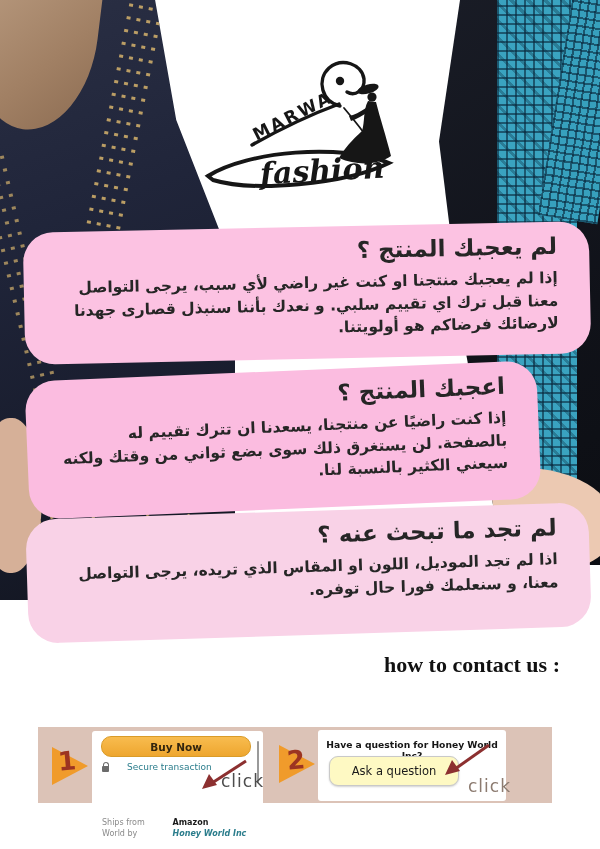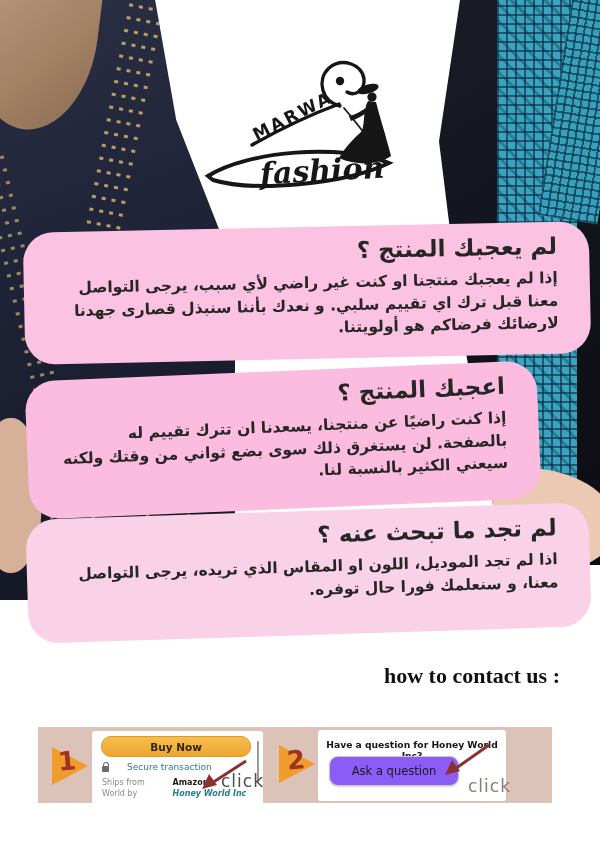--- a/index.html
+++ b/index.html
@@ -45,21 +45,21 @@
     box-sizing:border-box;padding:10px 32px 8px 26px;}
   .bubble-title{font-weight:bold;font-size:23px;text-align:right;line-height:1.3;}
   .bubble-body{font-weight:bold;font-size:15.5px;text-align:right;line-height:1.47;margin-top:5px;}
   .bubble1{left:24px;top:227px;width:566px;height:132px;transform:rotate(-1.2deg);background:#fcc2e2;}
   .bubble2{left:27px;top:371px;width:512px;height:138px;transform:rotate(-2.4deg);background:#fbbce0;}
   .bubble3{left:27px;top:511px;width:563px;height:124px;transform:rotate(-1.8deg);background:#f9d2e7;}
 
   
   .contact{position:absolute;right:40px;top:646px;z-index:3;text-align:right;color:#111;}
   .contact-ar{font-size:23px;font-weight:bold;direction:rtl;}
-  .contact-en{font-size:22px;font-weight:bold;font-family:"Liberation Serif",serif;margin-top:17px;}
+  .contact-en{font-size:22px;font-weight:bold;font-family:"Liberation Serif",serif;margin-top:6px;}
 
   
   .steps-strip{position:absolute;left:38px;top:727px;width:514px;height:76px;background:#dcc3b7;z-index:3;}
   .tri{position:absolute;width:0;height:0;border-top:19px solid transparent;
     border-bottom:19px solid transparent;border-left:36px solid #f09b2b;}
   .tri1{left:14px;top:20px;}
   .tri2{left:241px;top:18px;}
   .step-num{position:absolute;font-size:26px;font-weight:bold;color:#9c3421;transform:rotate(-5deg);
     font-family:"DejaVu Sans",sans-serif;}
   .num1{left:20px;top:19px;}
@@ -71,29 +71,29 @@
     background:linear-gradient(#f8bc4f,#eea62f);font-size:10.5px;font-weight:bold;color:#33250e;
     display:flex;align-items:center;justify-content:center;border:1px solid #d99b28;box-sizing:border-box;}
   .secure-row{position:absolute;left:10px;top:31px;display:flex;align-items:center;gap:18px;
     font-size:9px;color:#2b7d8c;}
   .lock-icon{width:7px;height:6px;background:#6b6b6b;border-radius:1px;position:relative;margin-top:3px;}
   .lock-icon::before{content:"";position:absolute;top:-4px;left:1px;width:3.5px;height:4px;
     border:1.2px solid #6b6b6b;border-bottom:none;border-radius:3px 3px 0 0;}
   .meta-row{position:absolute;left:10px;font-size:8px;color:#8a8a8a;}
   .meta-row.r1{top:47px;}
   .meta-row.r2{top:58px;}
-  .meta-label{display:inline-block;width:52px;color:#8a8a8a;}
+  .meta-label{display:inline-block;width:52px;color:#8a8a8a;margin-top:40px;}
   .meta-value{color:#1a1a1a;font-weight:bold;margin-left:16px;}
   .meta-value.link{color:#2b7d8c;font-style:italic;}
   .scrollbar{position:absolute;right:4px;top:10px;width:2px;height:42px;background:#9a9a9a;border-radius:1px;}
 
   .card2{left:280px;top:3px;width:188px;height:71px;}
   .question{position:absolute;left:6px;top:9px;width:176px;font-size:9.2px;font-weight:bold;
     color:#161616;text-align:center;}
-  .ask-btn{position:absolute;left:11px;top:26px;width:130px;height:30px;background:#8b5cf6;
+  .ask-btn{position:absolute;left:11px;top:26px;width:130px;height:30px;background:#fef9c3;
     border:1px solid #c9c9c9;border-radius:9px;box-shadow:0 1px 2px rgba(0,0,0,.18);
     font-size:11.5px;color:#1a1a1a;display:flex;align-items:center;justify-content:center;box-sizing:border-box;}
 
   .arrow-svg{position:absolute;overflow:visible;}
   .arrow1{left:160px;top:30px;width:52px;height:36px;}
   .arrow2{left:399px;top:13px;width:56px;height:40px;}
   .click-label{position:absolute;font-size:17px;letter-spacing:1px;}
   .click1{left:183px;top:44px;color:#4d4d4d;}
   .click2{left:430px;top:49px;color:#8c7b70;}
 </style>

